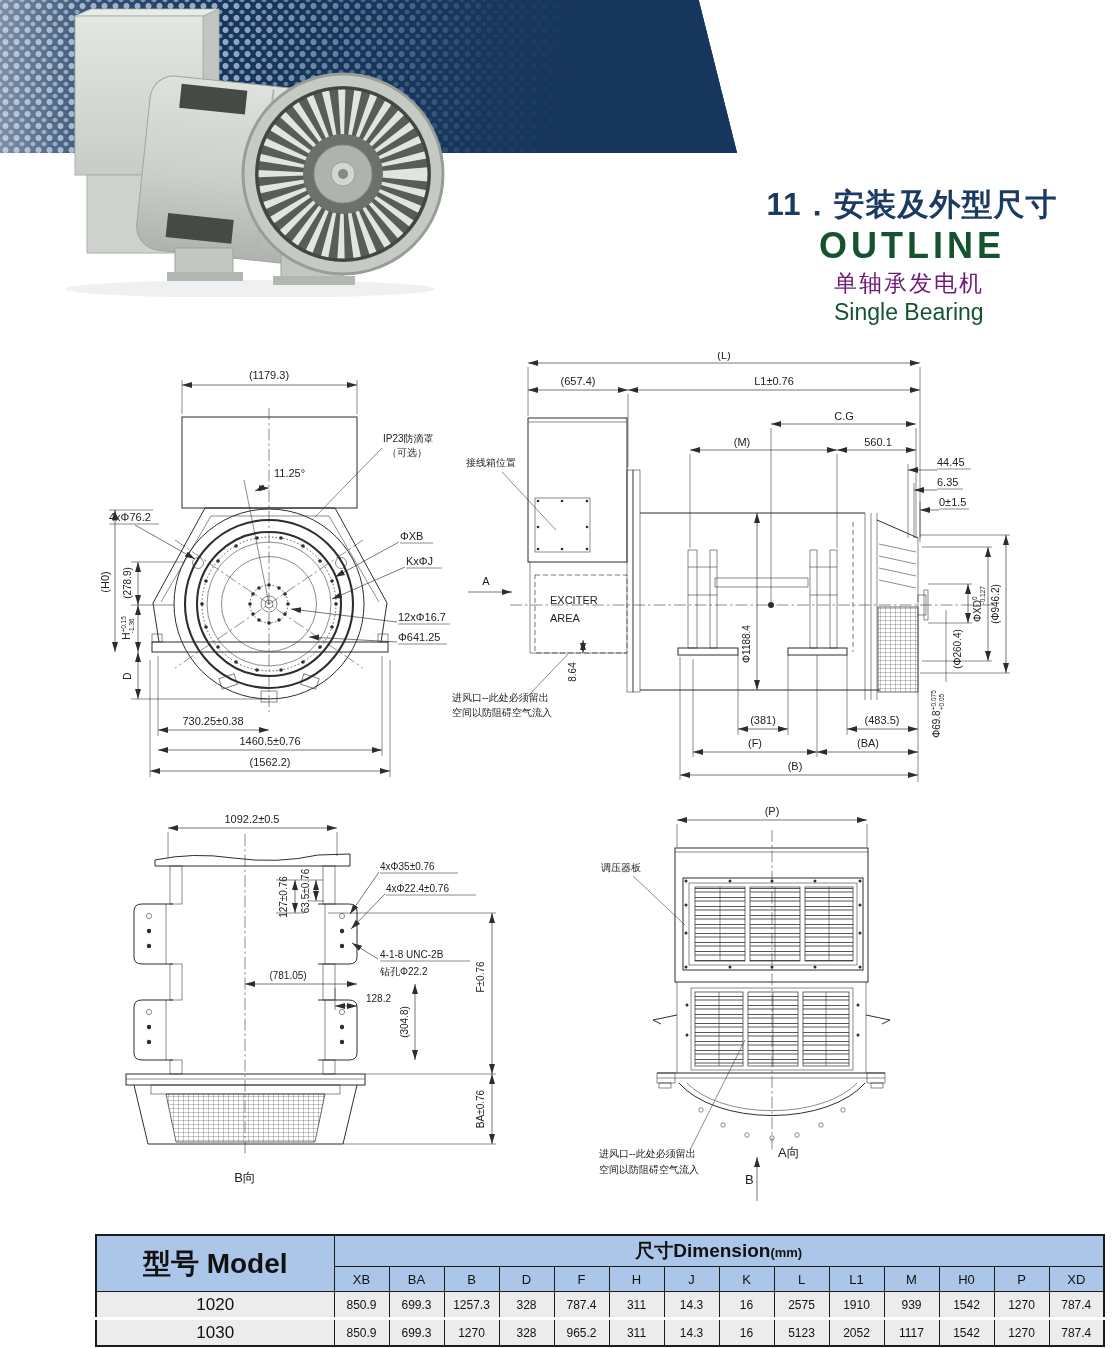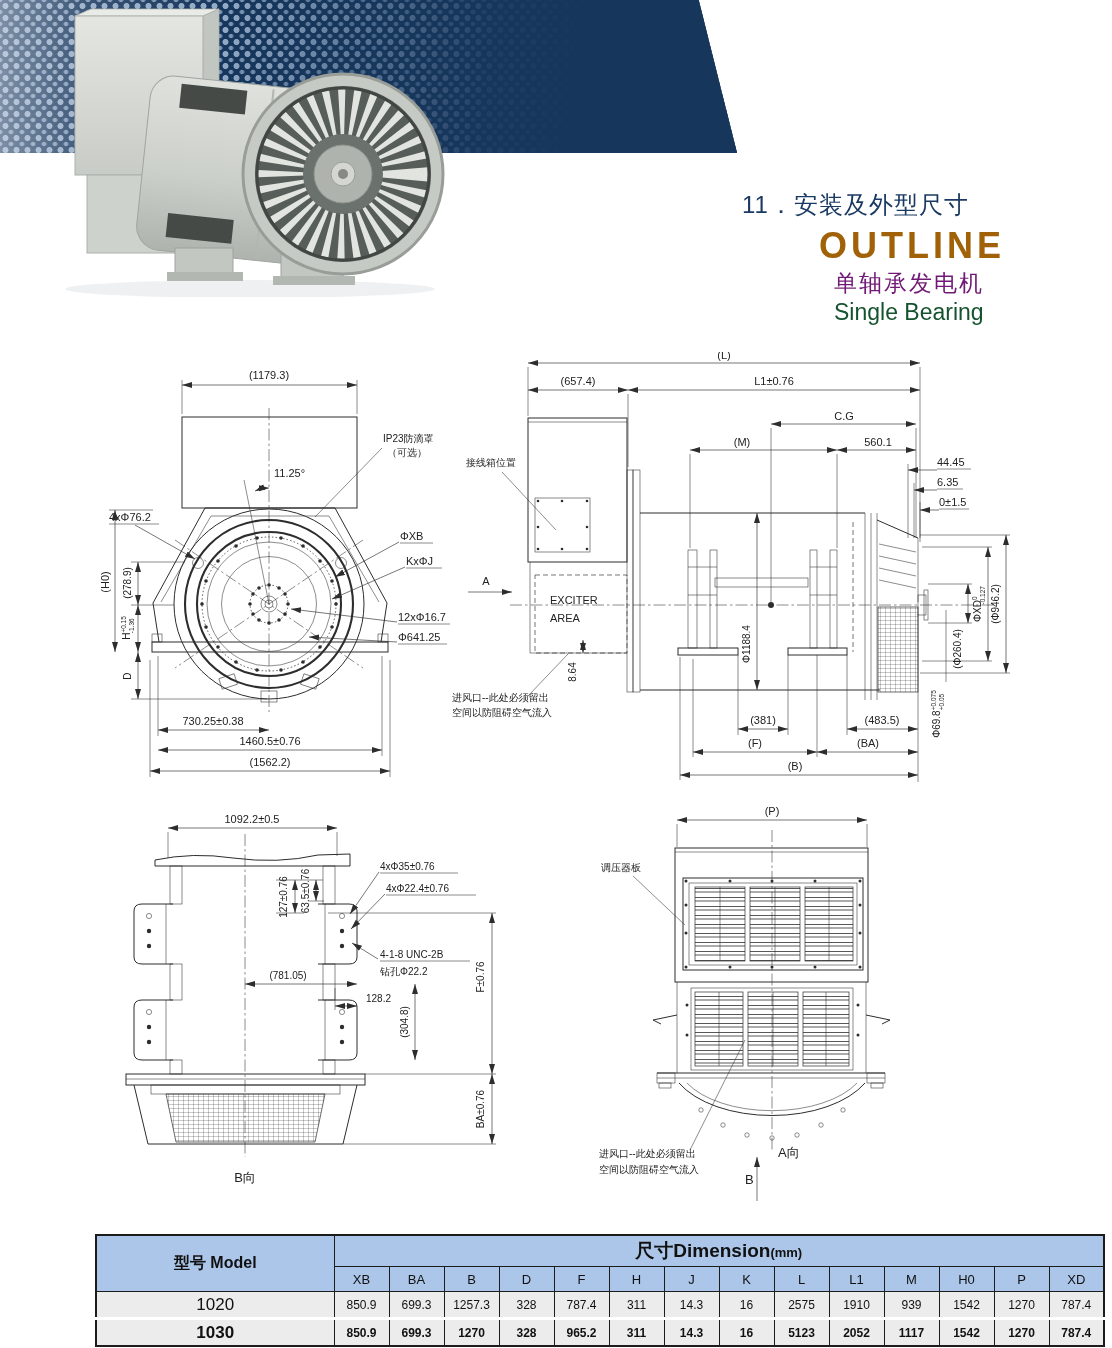--- a/index.html
+++ b/index.html
@@ -12,22 +12,22 @@
     background-image:
       linear-gradient(97deg, rgba(23,54,92,0) 30%, rgba(23,54,92,0.55) 52%, rgba(23,54,92,0.92) 66%, #17365c 78%),
       linear-gradient(to right, rgba(224,230,238,0.5) 0%, rgba(224,230,238,0.15) 13%, rgba(224,230,238,0) 30%),
       radial-gradient(circle, #93aac6 2.6px, rgba(147,170,198,0) 3.4px),
       radial-gradient(circle, #7e97b5 1.9px, rgba(126,151,181,0) 2.6px),
       linear-gradient(#17365c,#17365c);
     background-size:100% 100%,100% 100%,11px 12px,11px 12px,100% 100%;
     background-position:0 0,0 0,0 0,5.5px 6px,0 0;}
   
   .titleblock{position:absolute;left:742px;top:186px;width:340px;}
-  .t1{font-size:24px;font-weight:normal;color:#1b3a63;letter-spacing:1px;line-height:38px;}
-  .t2{font-size:36px;font-weight:bold;color:#a16207;text-align:center;letter-spacing:4px;line-height:44px;}
+  .t1{font-size:31px;font-weight:bold;color:#1b3a63;text-align:center;letter-spacing:1px;line-height:38px;}
+  .t2{font-size:36px;font-weight:bold;color:#14532d;text-align:center;letter-spacing:4px;line-height:44px;}
   .t3{font-size:23px;color:#701a75;text-align:left;padding-left:92px;letter-spacing:2px;line-height:30px;}
   .t4{font-size:23px;color:#14532d;text-align:left;padding-left:92px;line-height:28px;}
   
   .dv{position:absolute;}
   svg .ln{stroke:#2d2d2d;stroke-width:1;fill:none}
   svg .tk{stroke:#2d2d2d;stroke-width:2.1;fill:none}
   svg .tn{stroke:#2d2d2d;stroke-width:0.55;fill:none}
   svg .dim{stroke:#2d2d2d;stroke-width:0.65;fill:none}
   svg .cl{stroke:#2d2d2d;stroke-width:0.55;fill:none;stroke-dasharray:12 3 2.5 3}
   svg .dsh{stroke:#2d2d2d;stroke-width:0.65;fill:none;stroke-dasharray:5 3}
@@ -37,27 +37,27 @@
   svg .sm{font-size:10px}
   svg .lg{font-size:13px}
   svg .mid{text-anchor:middle}
   svg .tol{font-size:6.5px}
   
   .tblwrap{position:absolute;left:95px;top:1234px;}
   table.dims{border-collapse:collapse;table-layout:fixed;border:2.5px solid #1c1c1c;}
   table.dims th,table.dims td{border:1px solid #1c1c1c;text-align:center;padding:0;color:#111;}
   tr.h1 th{background:#abc6e8;height:30px;}
   tr.h2 th{background:#abc6e8;height:24px;font-size:13px;font-weight:normal;}
-  .model-h{font-size:16px;font-weight:bold;}
+  .model-h{font-size:28px;font-weight:bold;}
   .dim-h{font-size:19px;font-weight:bold;}
   .dim-h .unit{font-size:13px;font-weight:bold;}
   tr.r td{background:#ececec;height:25px;font-size:12px;}
   tr.r td:first-child{font-size:17px;}
   tr.r1 td{border-top:1.5px solid #1c1c1c;}
-  tr.r2 td{border-top:3px solid #ffffff;font-weight:bold;}
+  tr.r2 td{border-top:3px solid #ffffff;}
 </style>
 </head>
 <body>
 
 <div class="page">
 
   <svg width="0" height="0" style="position:absolute">
     <defs>
       <marker id="aE" markerWidth="11" markerHeight="8" refX="10" refY="3" orient="auto" markerUnits="userSpaceOnUse">
           <path d="M0 0 L10 3 L0 6 Z" fill="#2d2d2d"></path>

